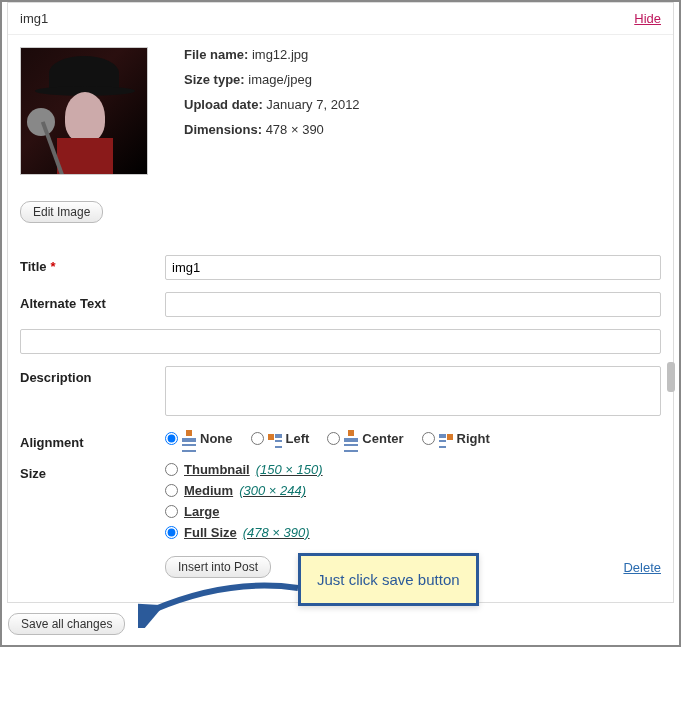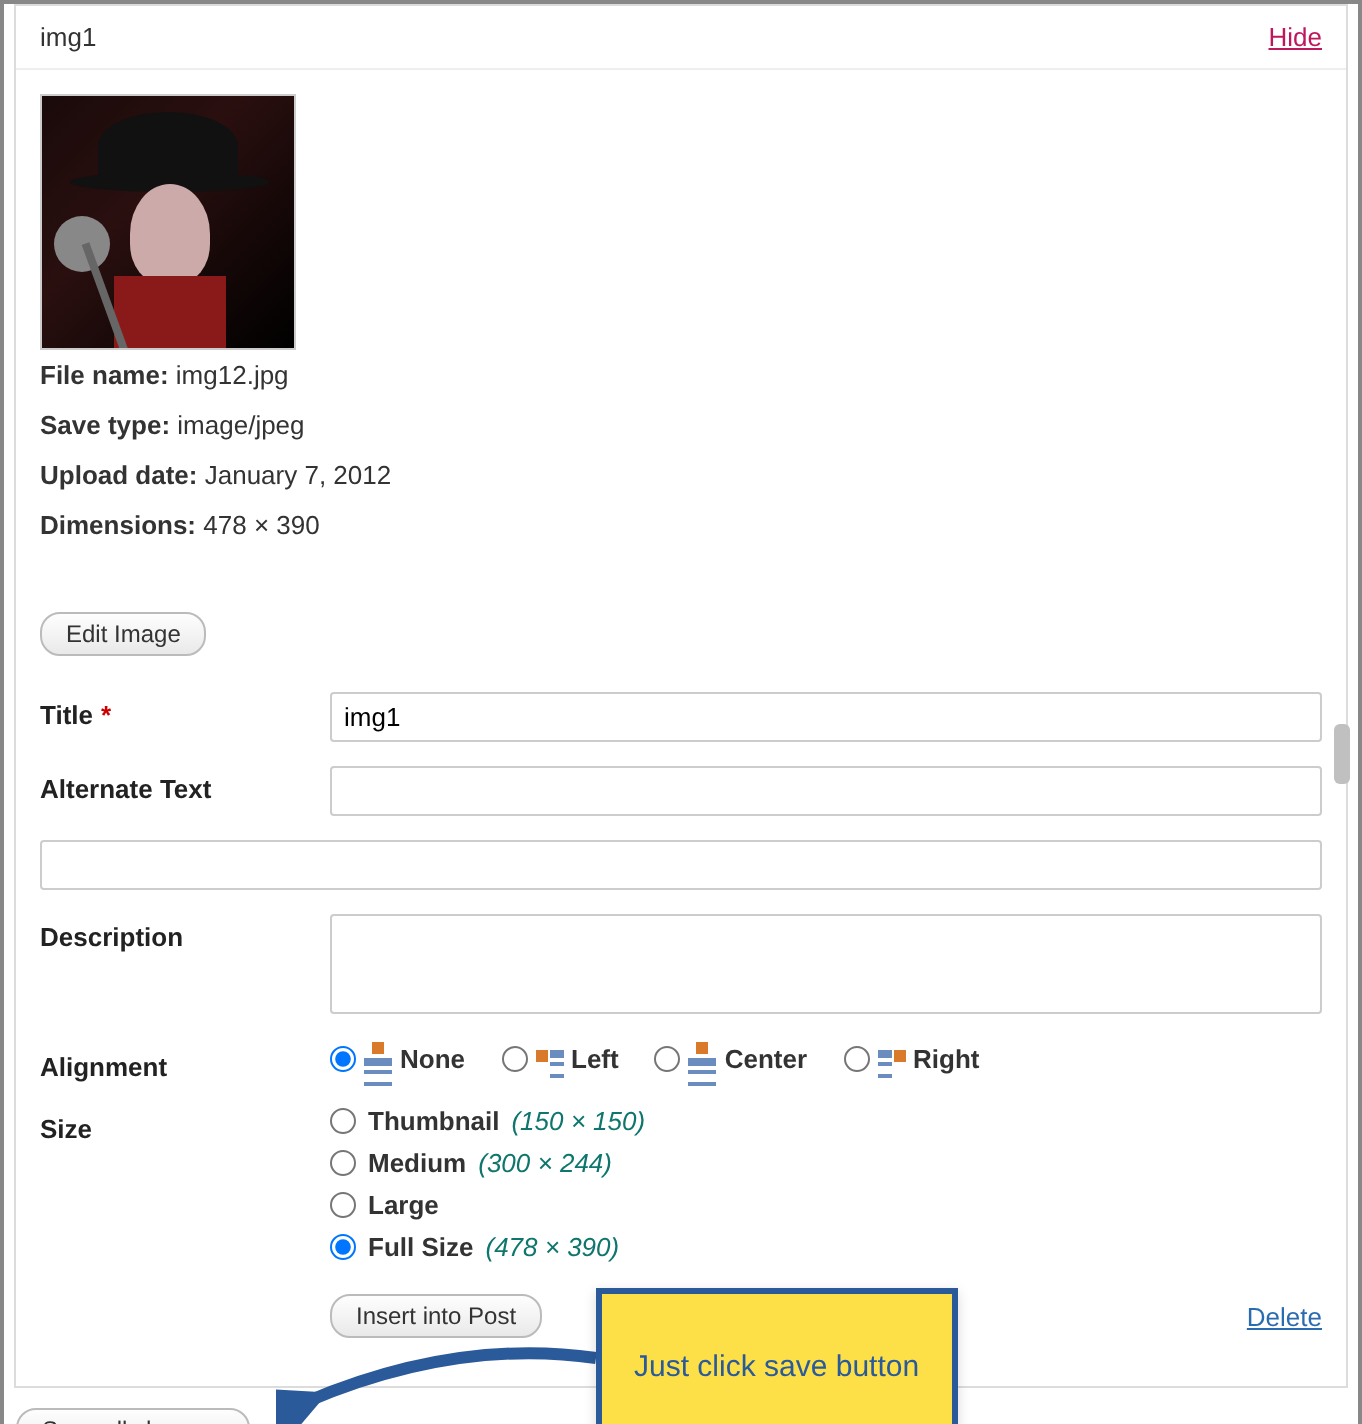--- a/index.html
+++ b/index.html
@@ -2,60 +2,60 @@
 <html><head>
 <meta charset="utf-8">
 <style>
 * { box-sizing: border-box; margin: 0; padding: 0; }
 body { font-family: "Helvetica Neue", Arial, sans-serif; font-size: 13px; color: #333; background: #fff; width: 681px; }
 .panel { border: 1px solid #dcdcdc; margin: 0 5px 0 5px; background: #fff; }
 .panel-header { display: flex; justify-content: space-between; padding: 8px 12px; border-bottom: 1px solid #eee; }
 .panel-title { font-size: 13px; }
 .hide-link { color: #be185d; text-decoration: underline; cursor: pointer; }
 .panel-body { padding: 12px; }
-.top-row { display: flex; gap: 5px; margin-bottom: 10px; flex-direction: column; }
+.top-row { display: flex; gap: 36px; margin-bottom: 10px; }
 .thumb { width: 128px; height: 128px; background: linear-gradient(135deg,#1a0a0a 0%, #2a0f0f 40%, #000 100%); position: relative; overflow:hidden; border:1px solid #ccc;}
 .thumb .hat { position:absolute; top:8px; left:28px; width:70px; height:34px; background:#111; border-radius:50% 50% 0 0;}
 .thumb .brim { position:absolute; top:38px; left:14px; width:100px; height:10px; background:#111; border-radius:50%;}
 .thumb .face { position:absolute; top:44px; left:44px; width:40px; height:50px; background:#caa; border-radius:50% 50% 40% 40%;}
 .thumb .mic { position:absolute; top:60px; left:6px; width:28px; height:28px; background:#888; border-radius:50%;}
 .thumb .stand { position:absolute; top:72px; left:30px; width:4px; height:60px; background:#666; transform:rotate(-20deg);}
 .thumb .shirt { position:absolute; top:90px; left:36px; width:56px; height:40px; background:#8a1a1a;}
 .meta-lines { flex:1; }
 .meta-line { margin-bottom: 10px; font-size: 13px; }
 .meta-line .k { font-weight: bold; }
 .edit-btn, .pill-btn, .insert-btn, .save-btn { display:inline-block; padding: 3px 12px; font-size:12px; background: linear-gradient(#fefefe,#e9e9e9); border:1px solid #bbb; border-radius:10px; cursor:pointer; color:#333;}
 .edit-btn { margin-top: 16px; }
-.form-table { width:100%; margin-top: 18px; }
+.form-table { width:100%; margin-top: 32px; }
 .form-row { display:flex; align-items:flex-start; margin-bottom: 12px; }
 .form-label { width: 145px; font-size:13px; color:#222; padding-top:4px; font-weight:bold;}
 .req { color:#c00; margin-left:4px;}
 .form-field { flex:1; }
 .text-input { width:100%; padding:4px 6px; border:1px solid #ccc; border-radius:2px; font-size:13px; background:#fff;}
 .textarea { width:100%; height:50px; padding:4px 6px; border:1px solid #ccc; border-radius:2px; resize:none;}
 .hint { font-size:12px; color:#888; font-style:italic; margin-top:4px; display:block;}
 .btn-row { margin-top:6px; }
 .pill-btn { margin-right:4px; }
 .radio-row { display:flex; gap:18px; align-items:center; flex-wrap:wrap; }
 .radio-item { display:flex; align-items:center; gap:4px; font-size:13px;}
 .radio-item input { margin:0; }
 .align-ico { display:inline-block; width:14px; height:10px; position:relative;}
 .align-ico::before { content:""; position:absolute; top:0; width:6px; height:6px; background:#d87a2a;}
 .align-ico::after { content:""; position:absolute; top:0; width:7px; height:10px; border-top:2px solid #6a8cbf; border-bottom:2px solid #6a8cbf; background: linear-gradient(#6a8cbf 2px, transparent 2px, transparent 4px, #6a8cbf 4px, #6a8cbf 6px, transparent 6px);}
 .align-none::before { left:4px; top:-4px;} .align-none::after { left:0; top:4px; width:14px;}
 .align-left::before { left:0;} .align-left::after { right:0;}
 .align-center::before { left:4px; top:-4px;} .align-center::after { left:0; top:4px; width:14px;}
 .align-right::before { right:0;} .align-right::after { left:0;}
-.size-col { display:flex; flex-direction:column; gap:6px;}
+.size-col { display:flex; flex-direction:column; gap:6px;text-decoration:underline;}
 .size-item { display:flex; align-items:center; gap:6px; font-size:13px;}
 .size-item .dim { color:#0f766e; font-style:italic;}
 .actions-row { margin-top:18px; display:flex; align-items:center; gap:14px;}
 .delete-link { color:#2b6cb0; text-decoration:underline; cursor:pointer;}
 .footer { padding: 10px 0 10px 0; margin-left:6px; position:relative;}
-.callout { position:absolute; left:290px; top:-50px; background:#fde047; border:3px solid #2b5a9a; border-radius:0; padding:28px 16px; font-size:15px; color:#2b5a9a; box-shadow:0 2px 6px rgba(0,0,0,0.15); z-index:5;}
+.callout { position:absolute; left:290px; top:-50px; background:#fef9c3; border:3px solid #2b5a9a; border-radius:0; padding:15px 16px; font-size:15px; color:#2b5a9a; box-shadow:0 2px 6px rgba(0,0,0,0.15); z-index:5;}
 .arrow-svg { position:absolute; left:130px; top:-35px; z-index:4;}
 .scroll-stub { position:absolute; right:4px; top:360px; width:8px; height:30px; background:#c0c0c0; border-radius:3px;}
 .frame { border:2px solid #888; position:relative;}
 </style>
 </head>
 <body>
 
 <div class="frame">
 <div class="panel">
   <div class="panel-header">
@@ -67,21 +67,21 @@
       <div class="thumb">
         <div class="hat"></div>
             <div class="brim"></div>
             <div class="face"></div>
             <div class="shirt"></div>
             <div class="mic"></div>
             <div class="stand"></div>
       </div>
       <div class="meta-lines">
         <div class="meta-line"><span class="k">File name:</span> <span>img12.jpg</span></div>
-        <div class="meta-line"><span class="k">Save type:</span> <span>image/jpeg</span></div>
+        <div class="meta-line"><span class="k">Size type:</span> <span>image/jpeg</span></div>
         <div class="meta-line"><span class="k">Upload date:</span> <span>January 7, 2012</span></div>
         <div class="meta-line"><span class="k">Dimensions:</span> <span>478 × 390</span></div>
       </div>
     </div>
     <button class="edit-btn">Edit Image</button>
 
     <div class="form-table">
       <div class="form-row">
         <div class="form-label"><span>Title</span><span class="req">*</span></div>
         <div class="form-field"><input class="text-input" type="text" value="img1" style=""></div>

